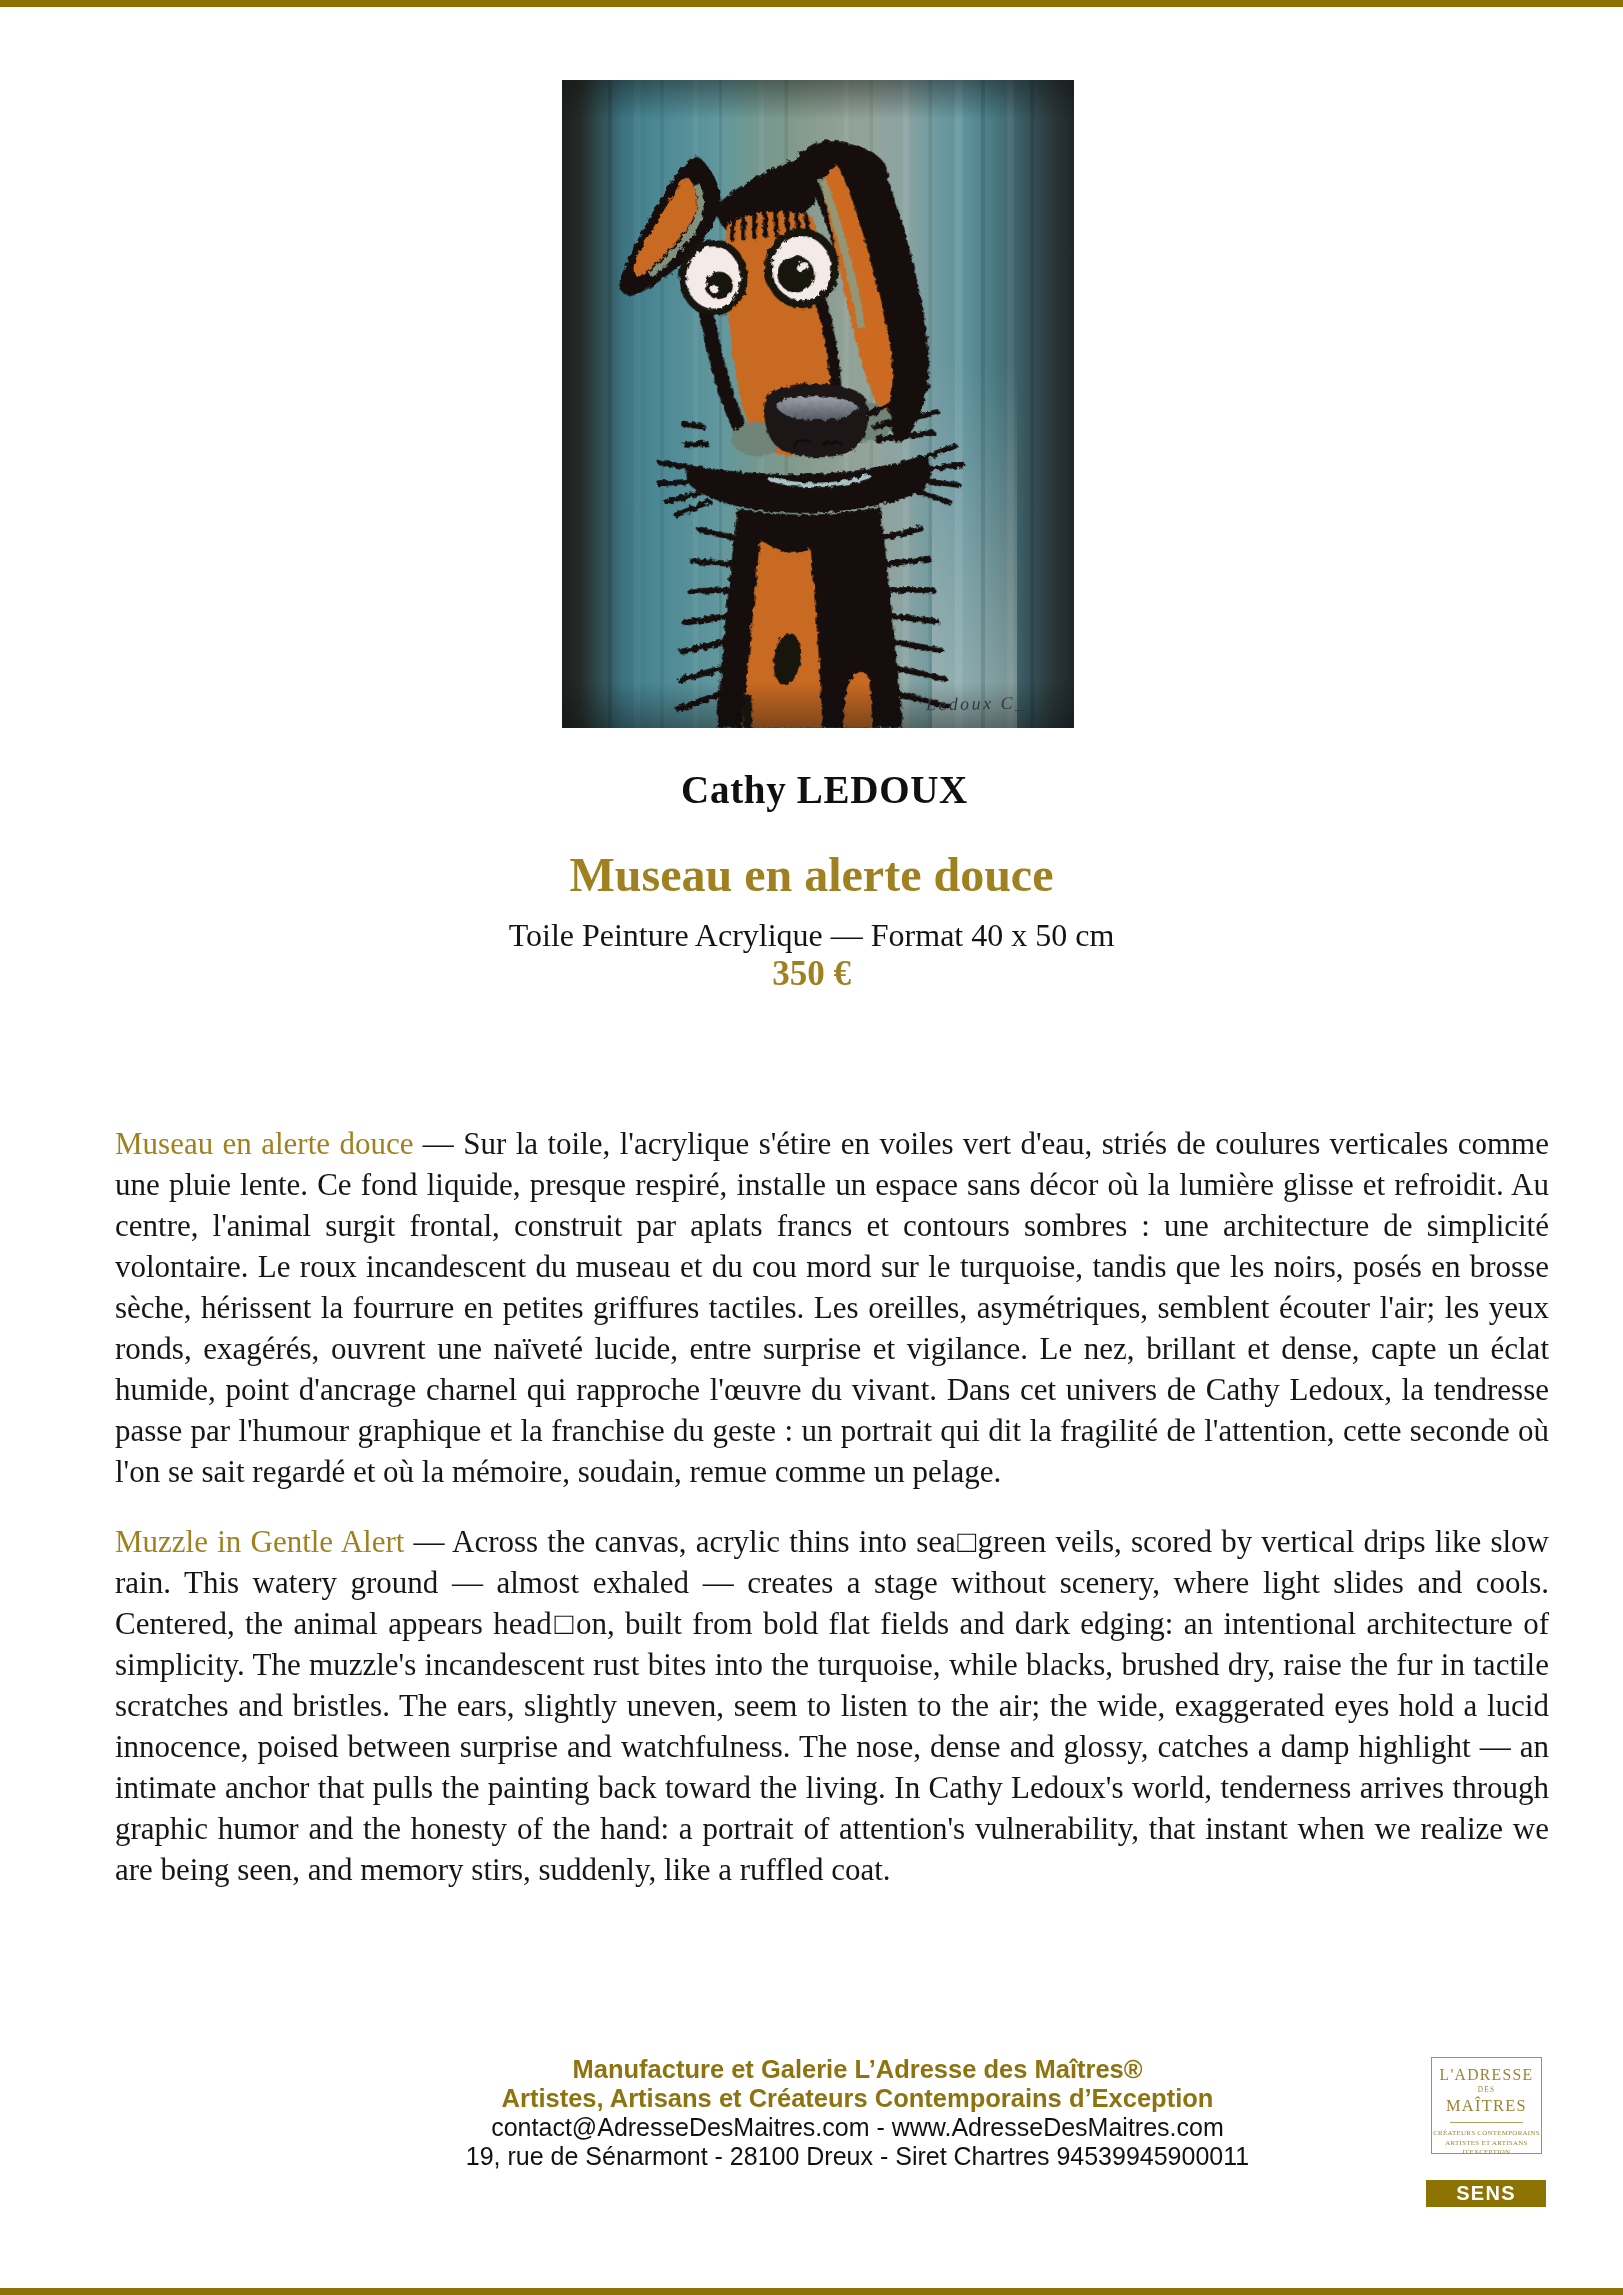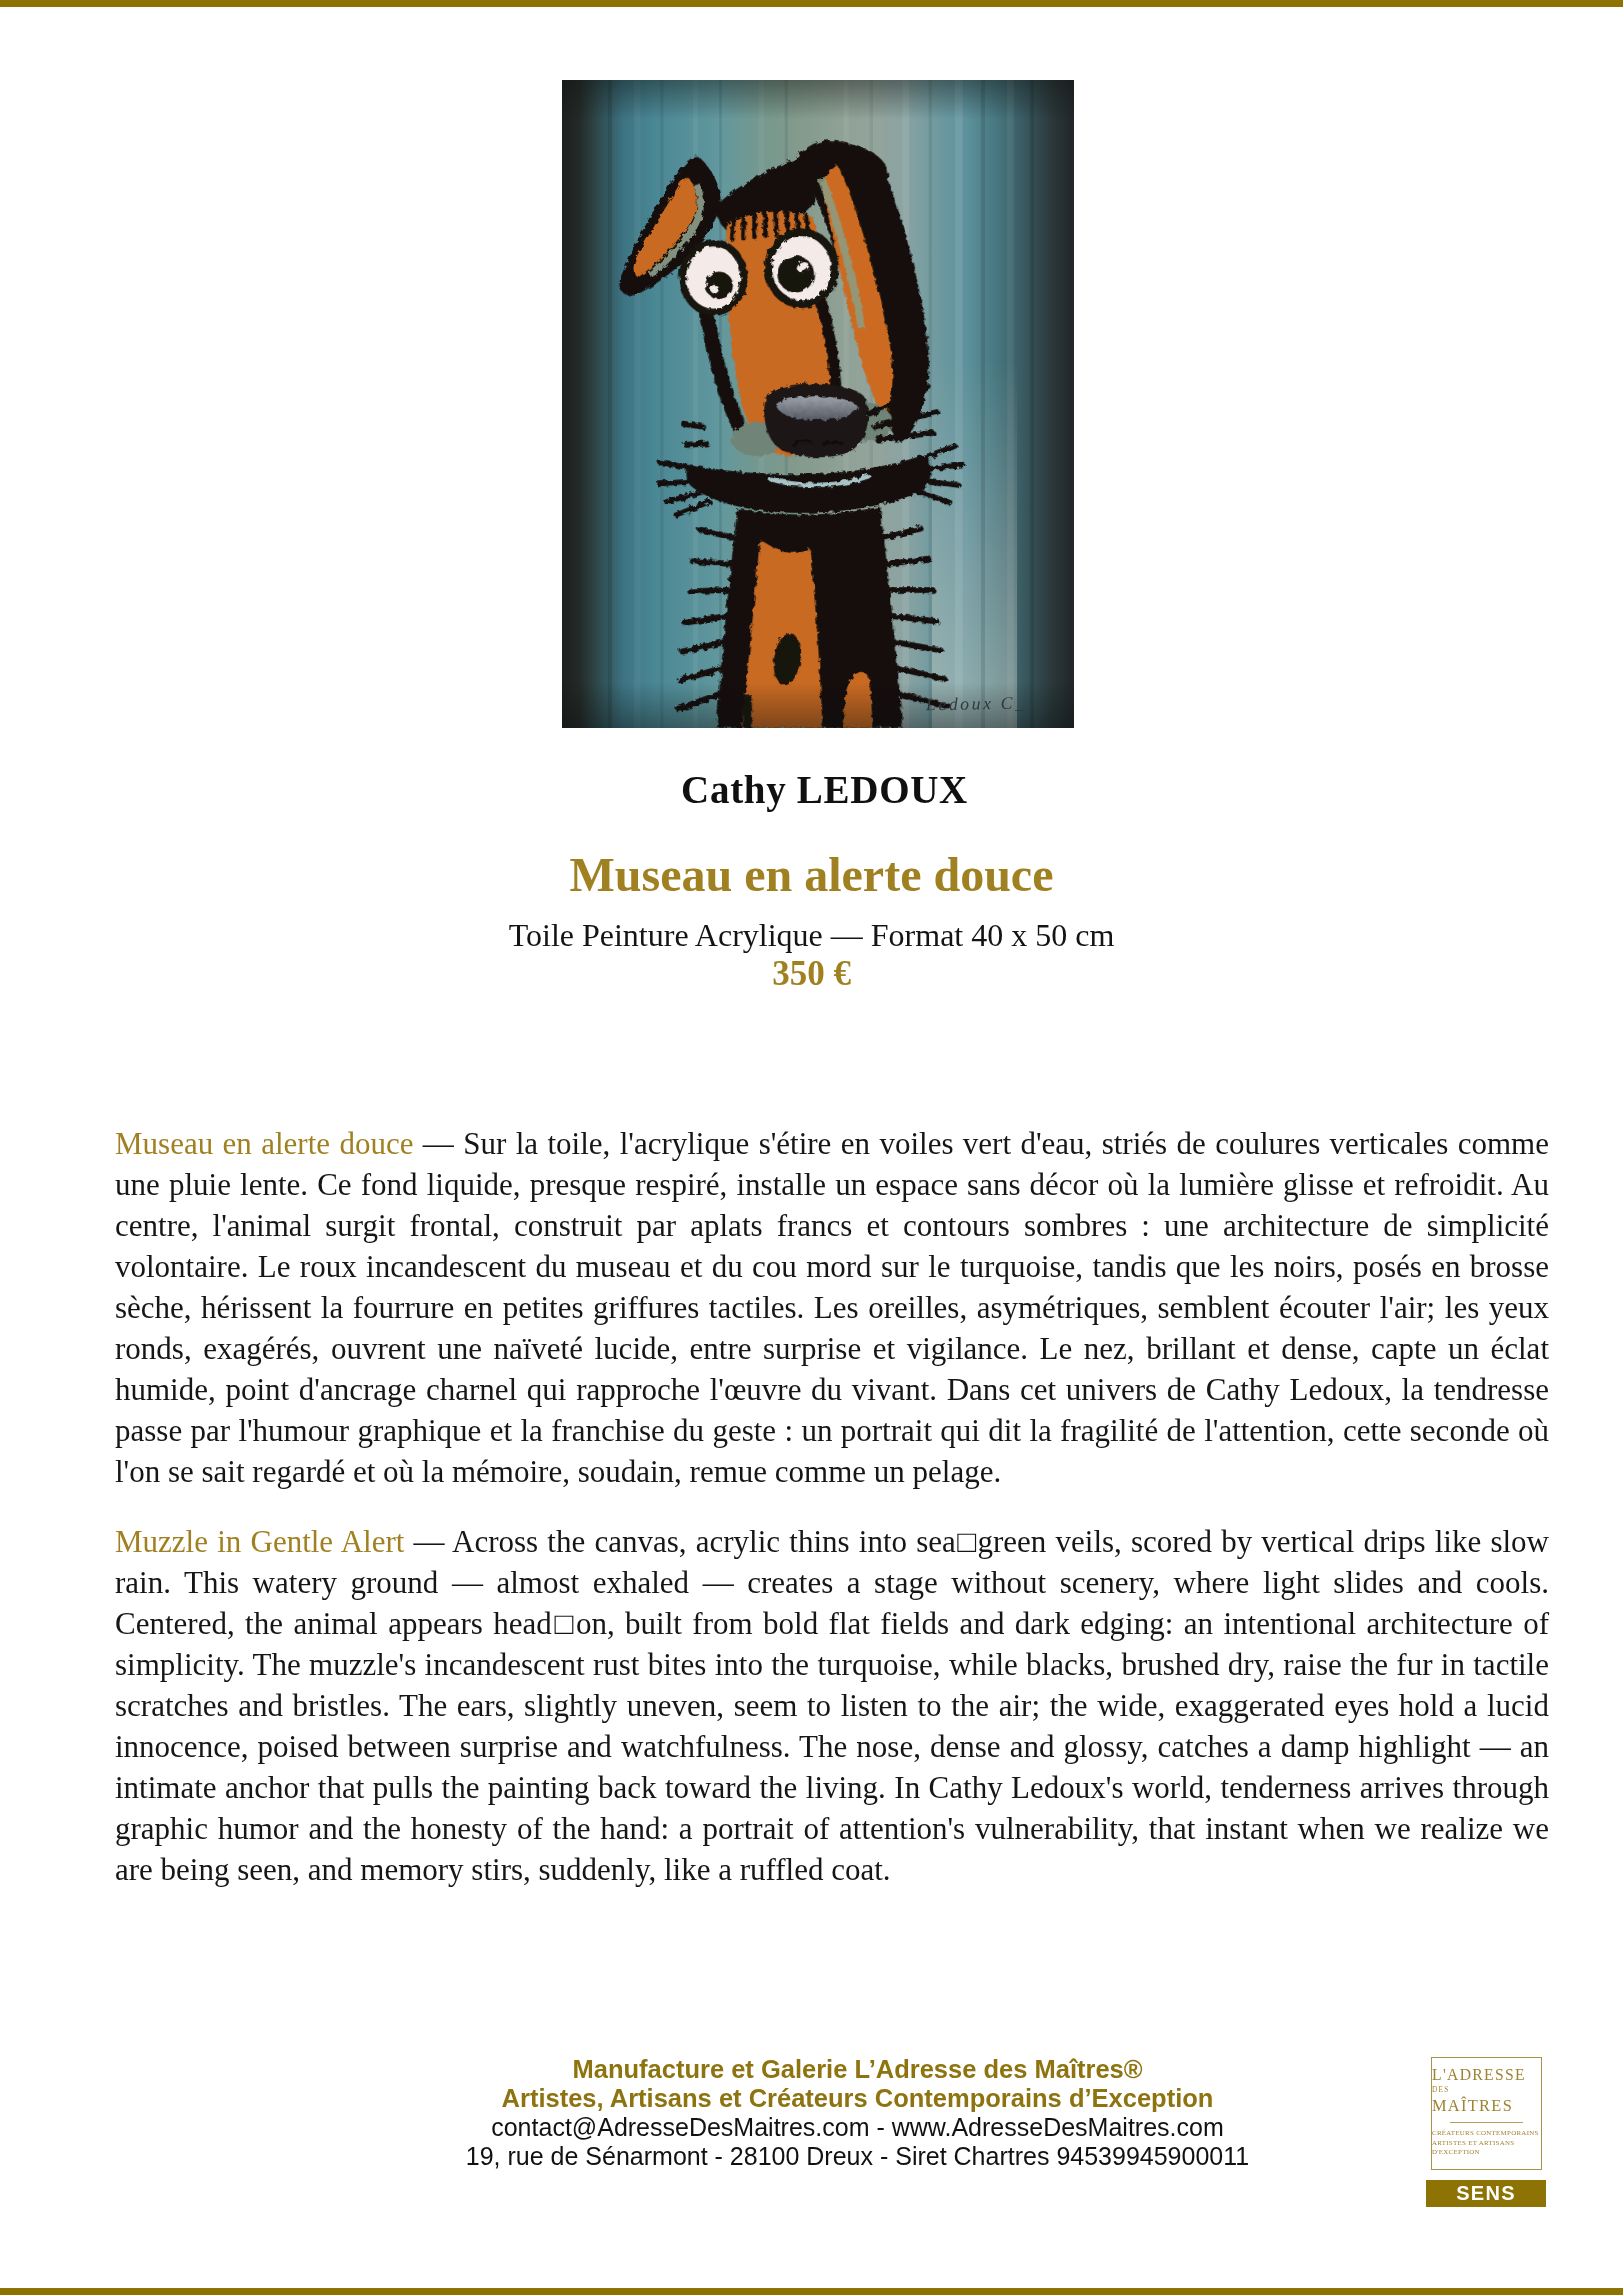--- a/index.html
+++ b/index.html
@@ -37,23 +37,23 @@
   .footer{
     position:absolute;left:0;top:2055px;width:1623px;text-align:center;
     font-family:"Liberation Sans","DejaVu Sans",sans-serif;
     padding-left:46px;
   }
   .footer .f{height:29px;line-height:29px;white-space:nowrap;}
   .footer .gold{font-weight:bold;font-size:25.5px;color:#8e7410;}
   .footer .plain{font-size:25px;color:#111111;}
 
   .logo-box{
-    position:absolute;left:1431px;top:2057px;width:111px;height:113px;
+    position:absolute;left:1431px;top:2057px;width:111px;height:97px;
     border:1.3px solid #a8934c;box-sizing:border-box;
-    text-align:left;color:#9d8433;background:#ffffff;
+    text-align:center;color:#9d8433;background:#ffffff;
     font-family:"Liberation Serif","DejaVu Serif",serif;
   }
   .logo-box .l1{margin-top:7.9px;font-size:15.7px;letter-spacing:1.3px;}
   .logo-box .l2{margin-top:2.6px;font-size:7.2px;letter-spacing:1.3px;}
   .logo-box .l3{margin-top:1.3px;font-size:16.4px;letter-spacing:1.3px;}
   .logo-box .rule{width:73px;border-top:1.3px solid #b5a055;margin:5.9px auto 5.2px auto;}
   .logo-box .s{font-size:6.9px;line-height:9.8px;letter-spacing:0.3px;}
 
   .sens{
     position:absolute;left:1426px;top:2180px;width:120px;height:27px;

